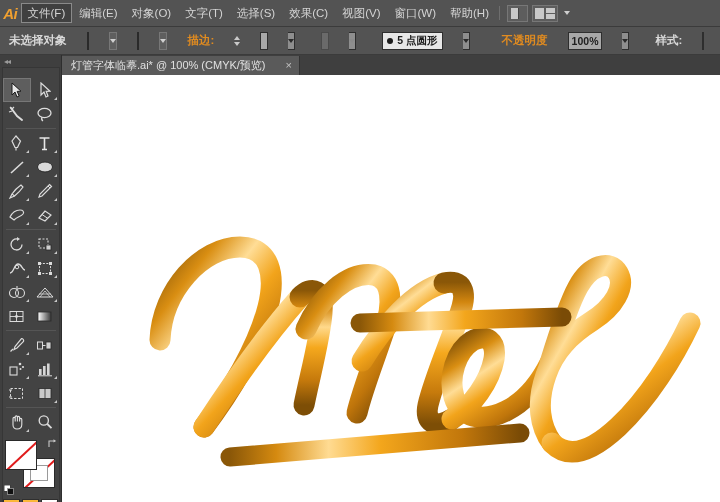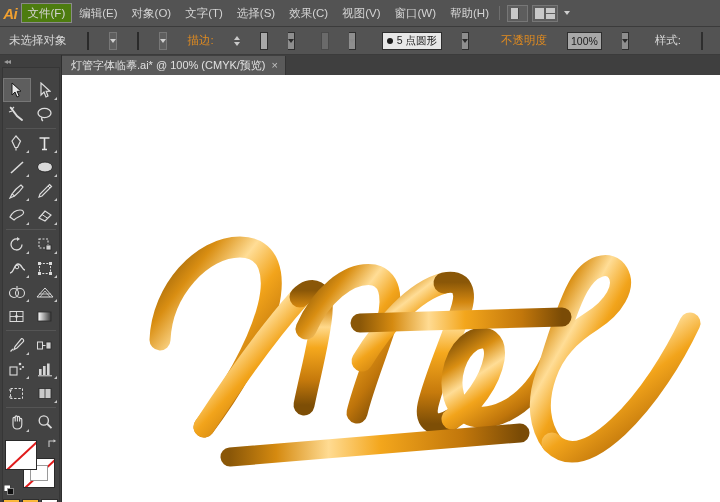--- a/index.html
+++ b/index.html
@@ -20,21 +20,21 @@
   .ai-logo {
     width: 30px; height: 27px; display: flex; align-items: center;
     justify-content: center; color: #f0a030; font-size: 15px;
     font-weight: bold; font-style: italic; letter-spacing: -0.5px;
   }
   .menu-item {
     padding: 3px 7px; font-size: 11.5px; color: #d4d4d4;
     white-space: nowrap; line-height: 14px; cursor: default;
   }
   .menu-item.first {
-    background: #4d7c0f; border: 1px solid #8a8a8a; padding: 2px 6px;
+    background: #404040; border: 1px solid #8a8a8a; padding: 2px 6px;
   }
   .menu-right { margin-left: auto; display: flex; align-items: center; gap: 4px; padding-right: 150px;}
   .mr-sep { width:1px; height:14px; background:#6e6e6e; margin: 0 3px; }
   .icon-box {
     width: 21px; height: 17px; background: #5d5d5d;
     border: 1px solid #777; display:inline-block; position:relative;
   }
   .icon-box.b1::after{
     content:""; position:absolute; left:3px; top:2px; width:7px; height:11px;
     background:#c9c9c9; border-right:1px solid #444;
@@ -49,21 +49,21 @@
   }
   .caret-sm {
     width:0;height:0;border-left:3px solid transparent;border-right:3px solid transparent;
     border-top:4px solid #cfcfcf; display:inline-block; margin-left:2px;
   }
 
   
   .controlbar {
     position: absolute; left: 0; top: 27px; width: 720px; height: 28px;
     background: #535353; display: flex; align-items: center;
-    padding: 0 5px; gap: 20px; border-bottom: 1px solid #3b3b3b;
+    padding: 0 5px; gap: 20px; border-bottom: 1px solid #3b3b3b; font-weight: bold;
   }
   .cb-label { font-size: 11.5px; color: #d9d9d9; white-space: nowrap; }
   .cb-label.orange { color: #e08b20; }
   .swatch-none {
     width: 20px; height: 18px; background: #fff; border: 1px solid #2a2a2a;
     position: relative; overflow:hidden;
   }
   .swatch-none::after {
     content:""; position:absolute; left:-4px; top:8px; width:30px; height:2px;
     background:#e01b1b; transform: rotate(-45deg); transform-origin: center;
@@ -118,21 +118,21 @@
     white-space:nowrap;
   }
 
   
   .tabbar {
     position:absolute; left:62px; top:55px; width:658px; height:20px;
     background:#3f3f3f; display:flex; align-items:flex-end;
   }
   .doc-tab {
     height:19px; background:#5a5a5a; border-right:1px solid #333;
-    display:flex; align-items:center; gap:6px; padding:0 7px 0 9px;
+    display:flex; align-items:center; gap:20px; padding:0 7px 0 9px;
     font-size:11px; color:#e0e0e0; white-space:nowrap;
   }
   .tab-close { font-size:11px; color:#c2c2c2; line-height:1; }
 
   
   .toolbar {
     position:absolute; left:0; top:55px; width:62px; height:447px;
     background:#3f3f3f; border-right:1px solid #2e2e2e;
   }
   .tb-grip {

